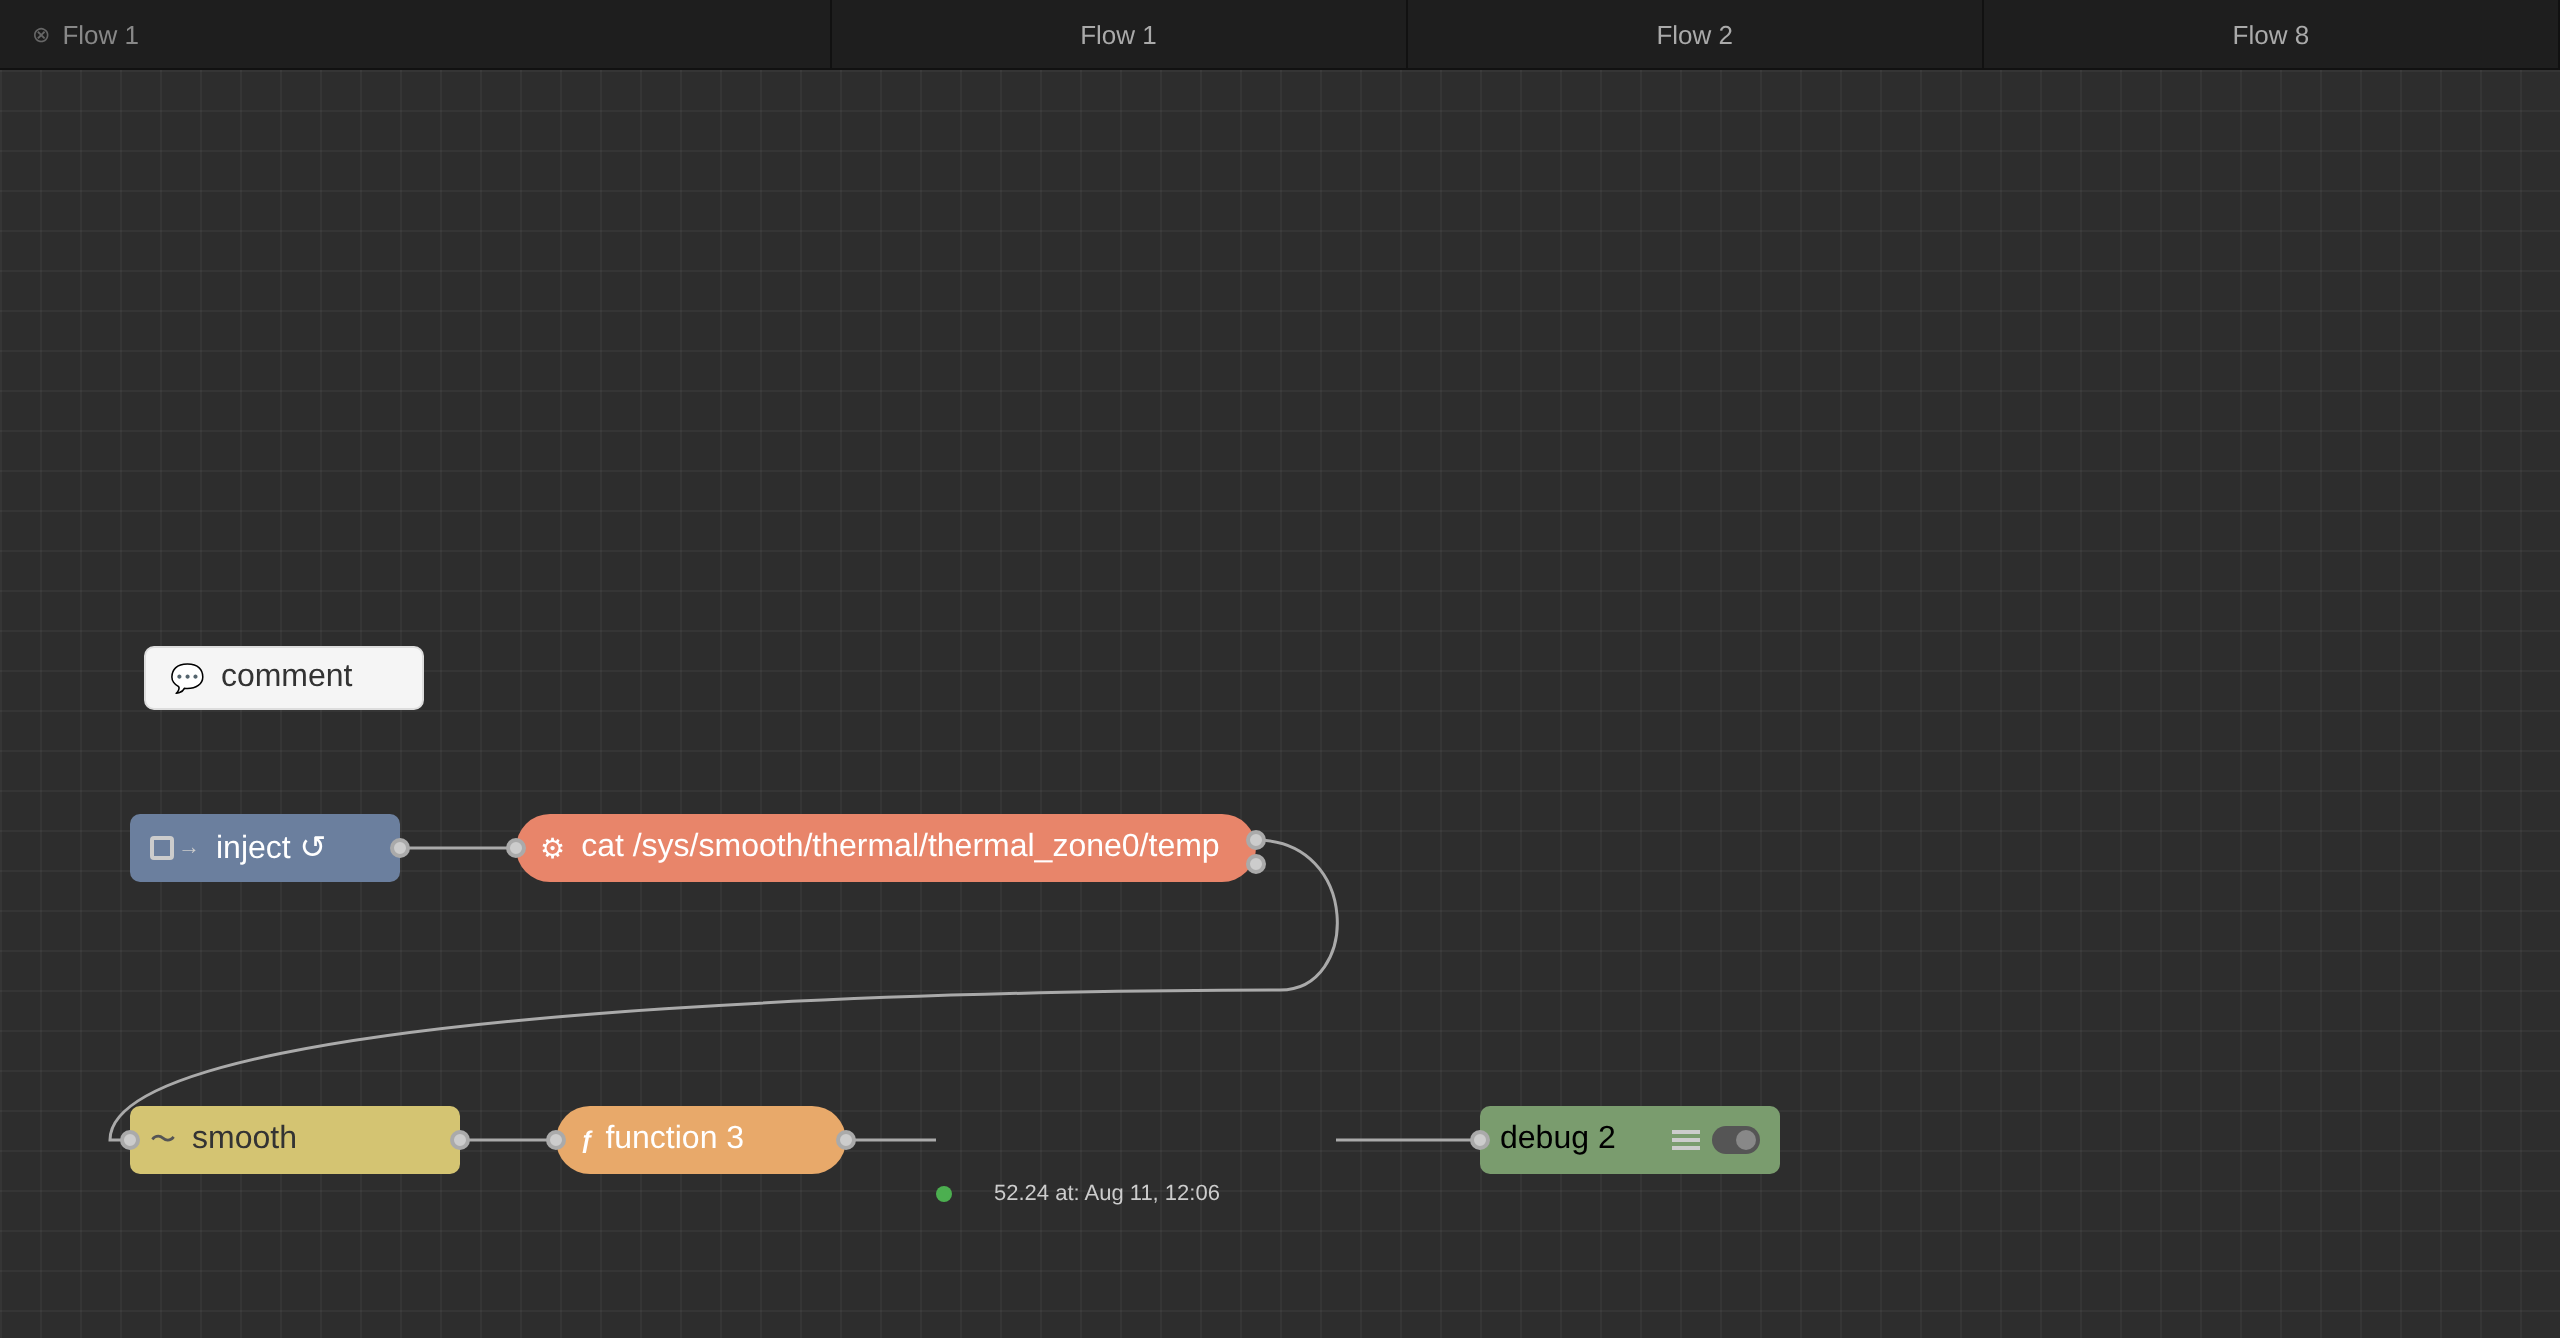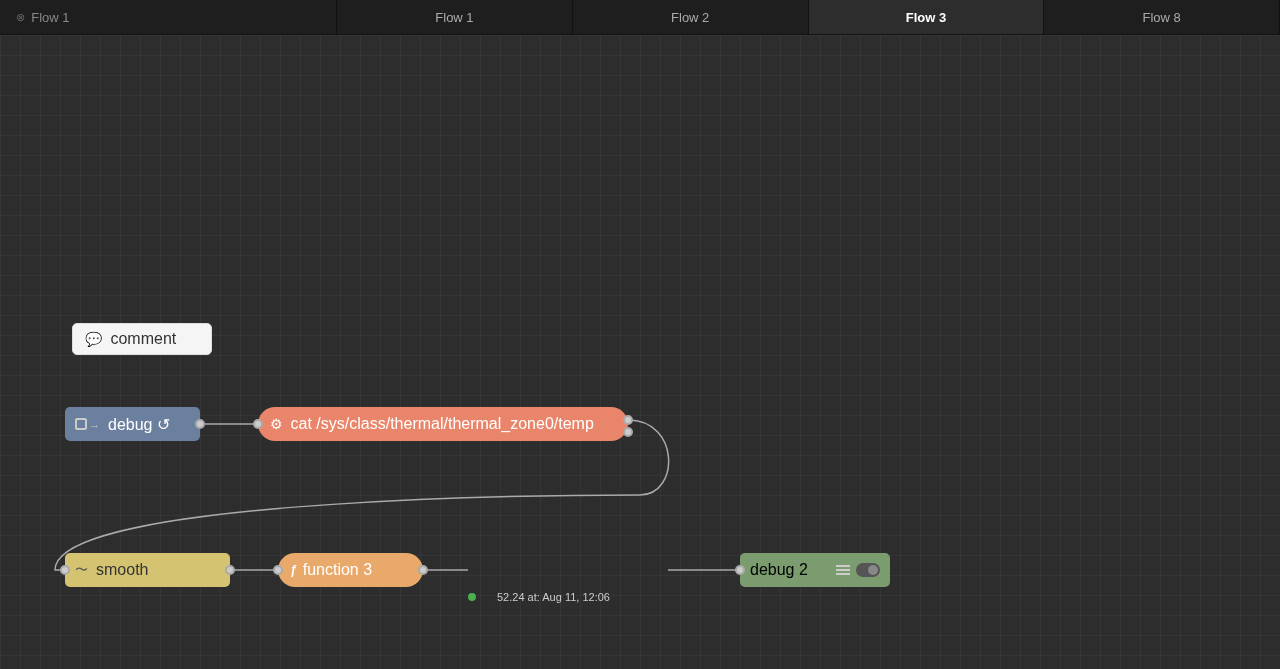--- a/index.html
+++ b/index.html
@@ -274,23 +274,20 @@
   <div class="tab first">
     <span class="tab-close-icon">⊗</span>
     <span>Flow 1</span>
   </div>
   <div class="tab">
     <span>Flow 1</span>
   </div>
   <div class="tab">
     <span>Flow 2</span>
   </div>
-  <div class="tab active">
-    <span>Flow 3</span>
-  </div>
   <div class="tab">
     <span>Flow 8</span>
   </div>
 </div>
 
 <div class="canvas">
 
   <svg class="wires">
 
     <path d="M 200 389 C 230 389, 248 389, 258 389" stroke="#aaa" stroke-width="1.5" fill="none"></path>
@@ -307,28 +304,28 @@
   <div class="node node-comment">
     <span class="comment-icon">💬</span>
     <span class="node-label">comment</span>
   </div>
 
   <div class="node node-inject">
     <div class="inject-icon-box">
       <div class="inject-rect"></div>
       <span class="inject-arrow">→</span>
     </div>
-    <span class="node-label">debug ↺</span>
+    <span class="node-label">inject ↺</span>
     <div class="port-out"></div>
   </div>
 
   <div class="node node-exec">
     <div class="port-in"></div>
     <span class="gear-icon">⚙</span>
-    <span class="node-label">cat /sys/class/thermal/thermal_zone0/temp</span>
+    <span class="node-label">cat /sys/smooth/thermal/thermal_zone0/temp</span>
 
     <div style="position:absolute; right:-5px; top: calc(50% - 9px); width:10px; height:10px; border-radius:50%; background:#ccc; border:2px solid #aaa;"></div>
     <div style="position:absolute; right:-5px; top: calc(50% + 3px); width:10px; height:10px; border-radius:50%; background:#ccc; border:2px solid #aaa;"></div>
   </div>
 
   <div class="node node-smooth">
     <div class="port-in"></div>
     <span class="wave-icon">〜</span>
     <span class="node-label">smooth</span>
     <div class="port-out"></div>

